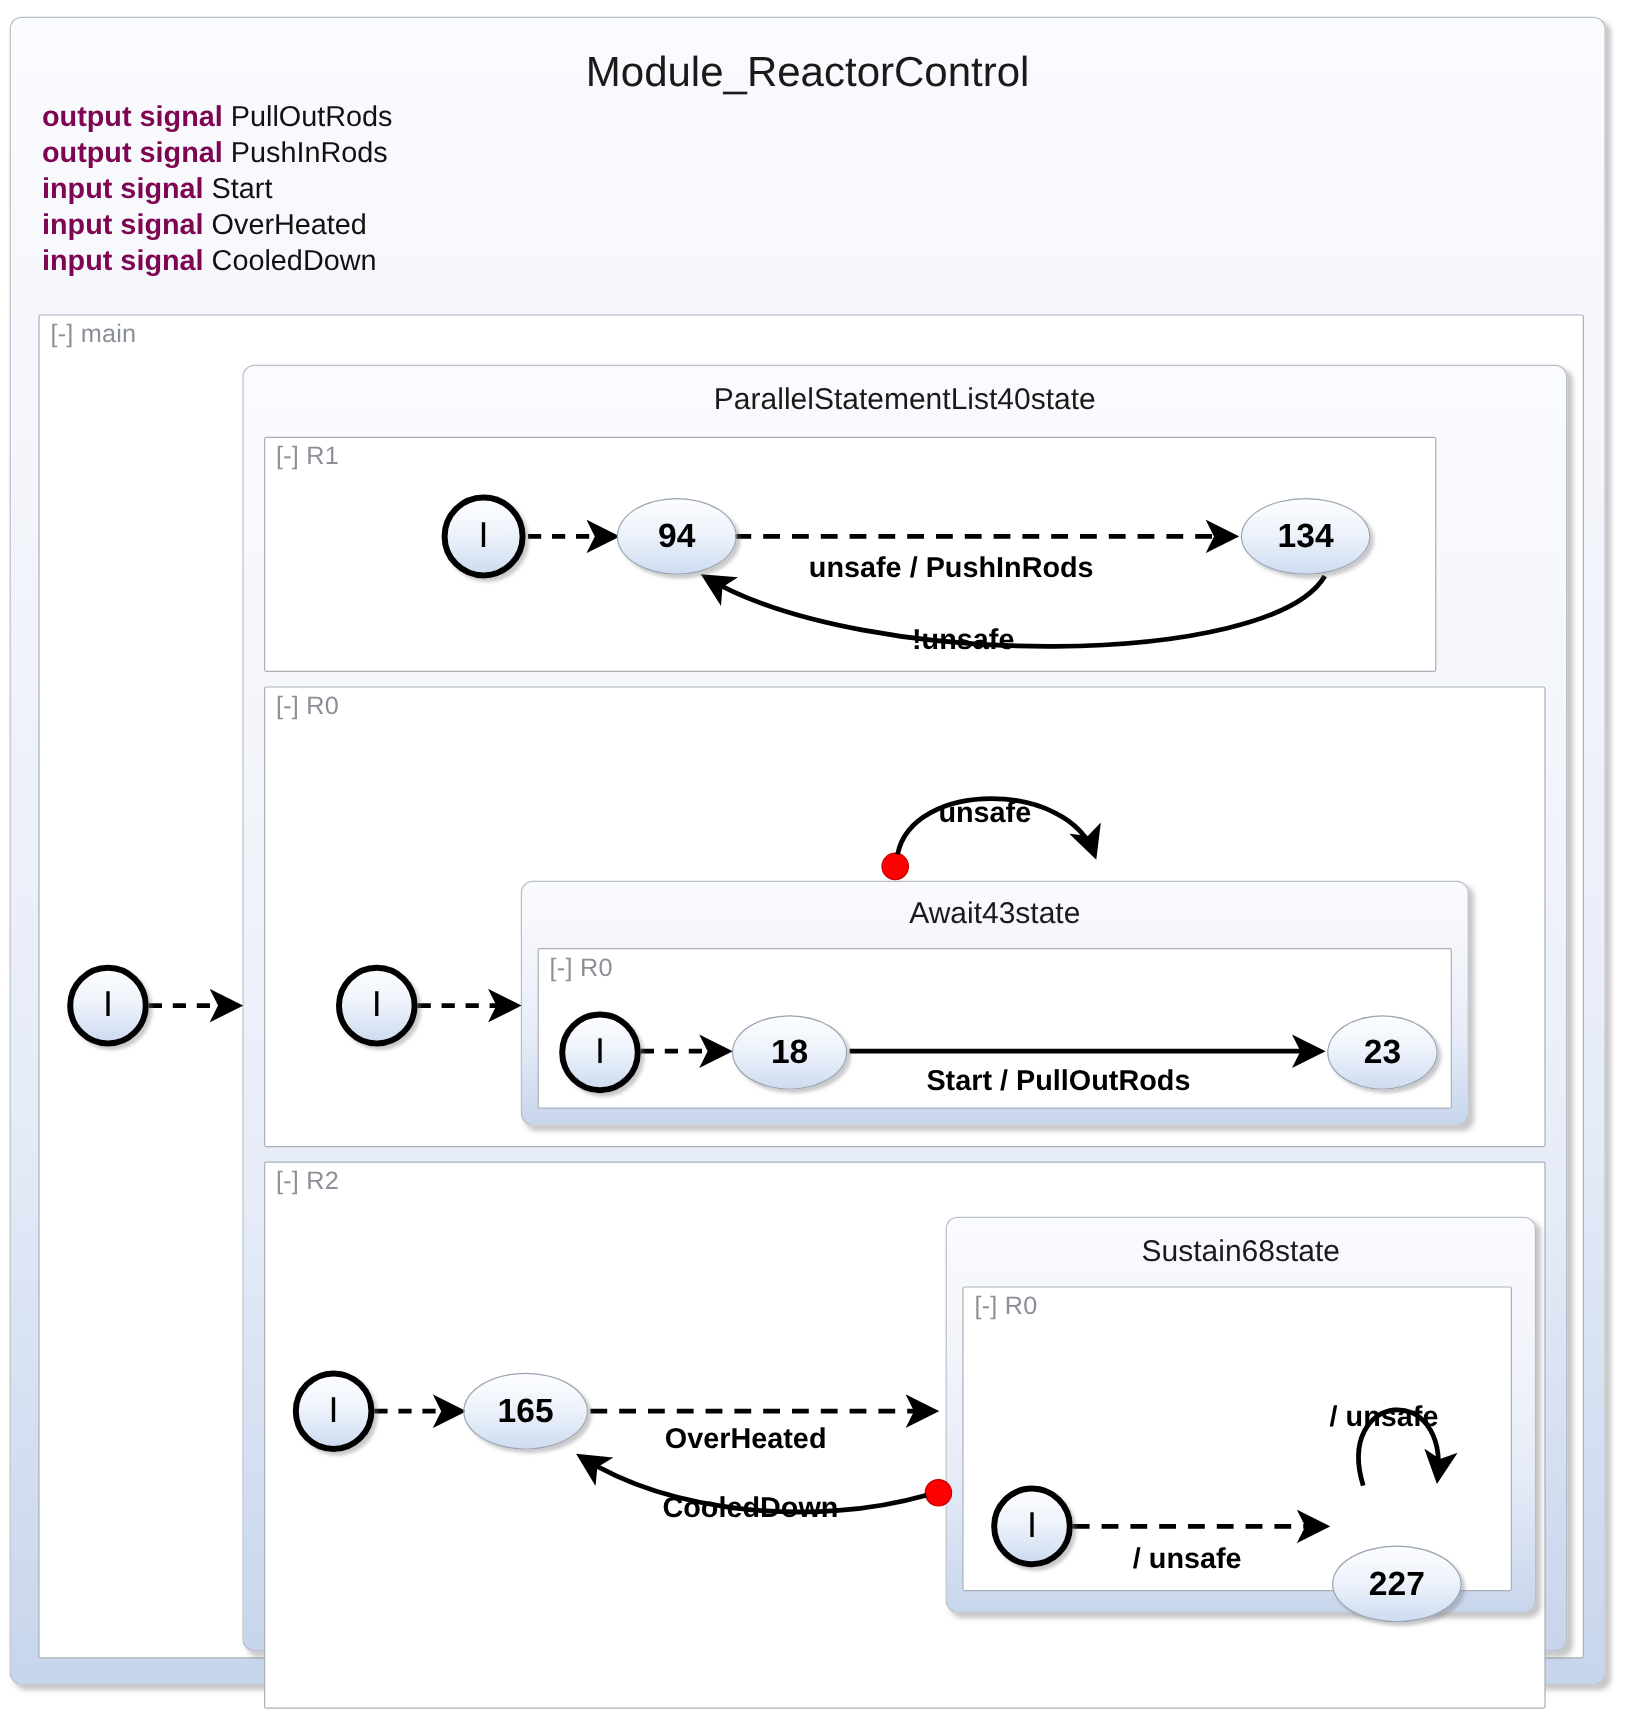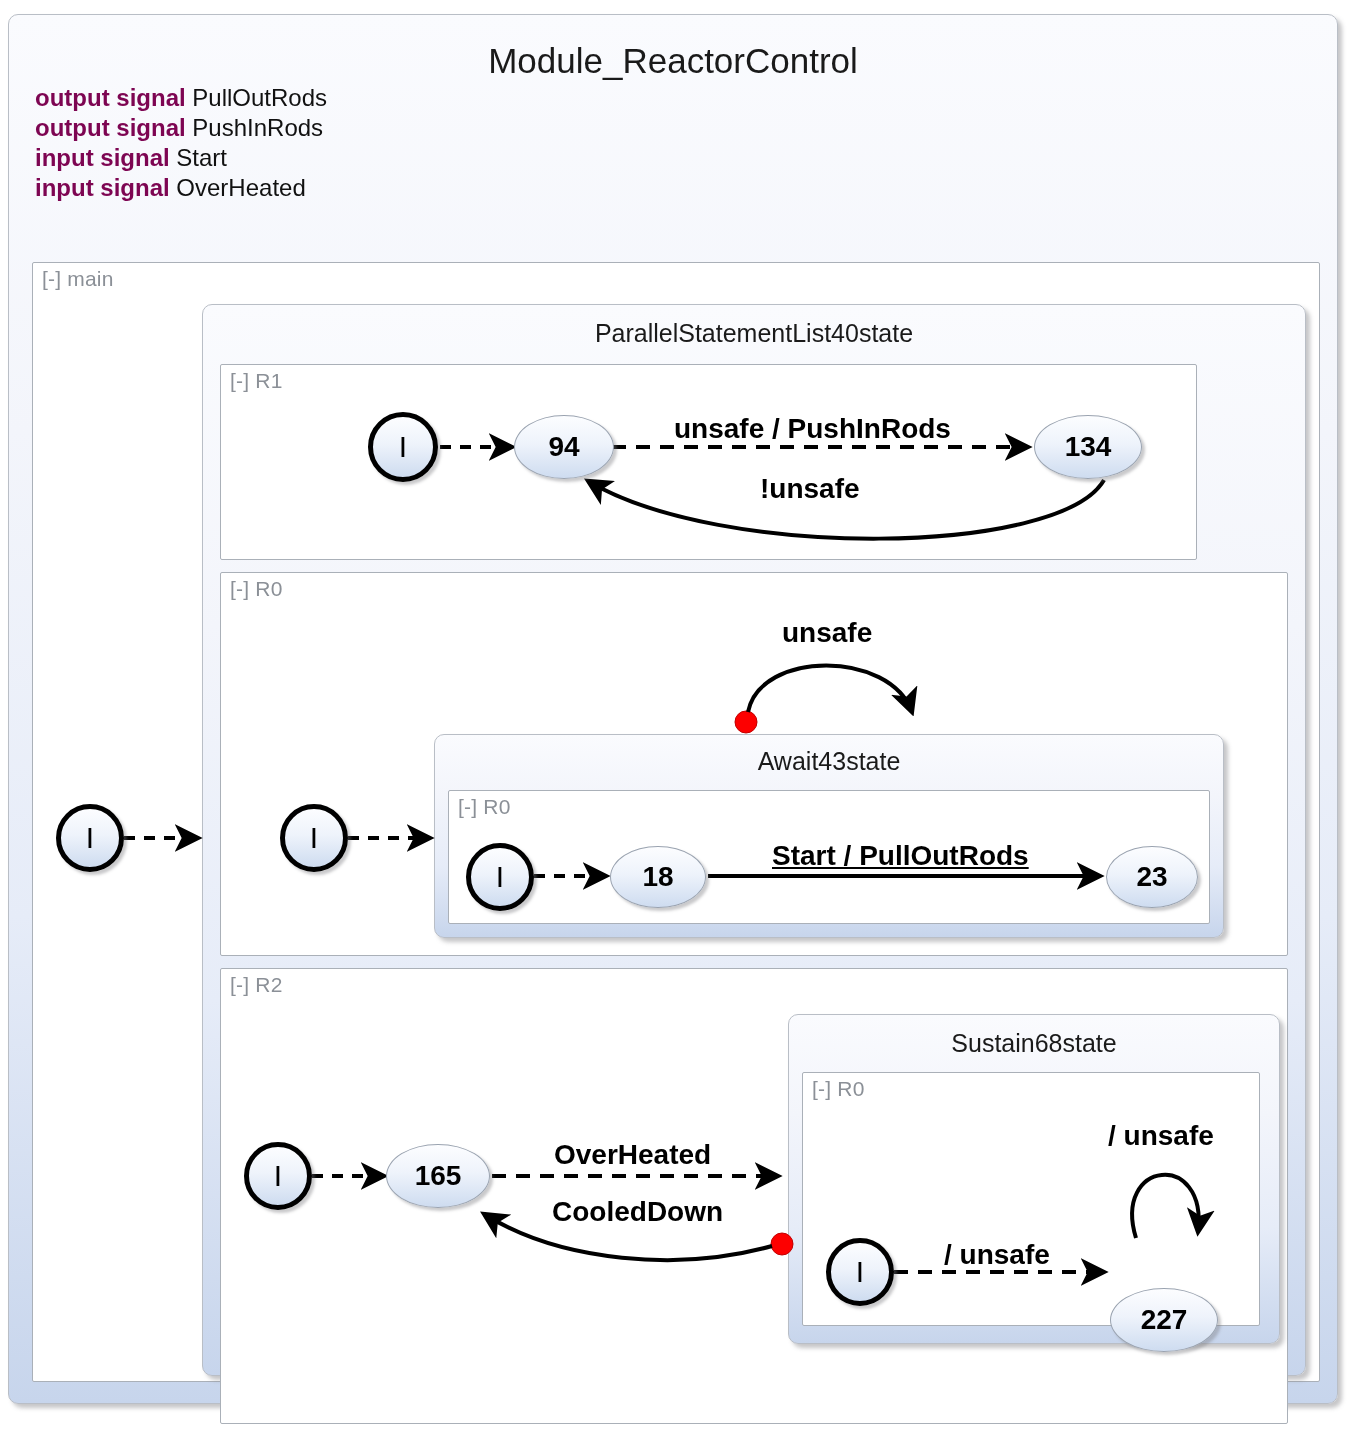--- a/index.html
+++ b/index.html
@@ -113,37 +113,39 @@
 
   
   #edges {
     position: absolute;
     left: 0; top: 0;
     width: 1363px; height: 1432px;
     pointer-events: none;
   }
   .edge-label {
     position: absolute;
-    font-size: 28px;
+    font-size: 24px;
     font-weight: bold;
     color: #000000;
     white-space: nowrap;
+    margin-top: 47px;
   }
   .reddot { fill: #fd0000; stroke: #c20000; stroke-width: 1; }
 </style>
 </head>
 <body>
 
 <div class="box" id="module-frame">
   <div class="box-title" id="module-title">Module_ReactorControl</div>
   <div id="declarations">
     <div><span class="kw">output signal</span> <span>PullOutRods</span></div>
     <div><span class="kw">output signal</span> <span>PushInRods</span></div>
     <div><span class="kw">input signal</span> <span>Start</span></div>
     <div><span class="kw">input signal</span> <span>OverHeated</span></div>
+    <div><span class="kw">input signal</span> <span>CooledDown</span></div>
   </div>
 </div>
 
 <div class="region" id="main-region">
   <div class="region-label">[-] main</div>
 </div>
 
 <div class="box" id="parallel-state">
   <div class="box-title" id="parallel-title">ParallelStatementList40state</div>
 </div>
@@ -246,17 +248,17 @@
 <div class="node initial" style="left:826px; top:1238px; width:68px; height:68px;">
     <span>I</span>
   </div>
 <div class="node" style="left:1110px; top:1288px; width:108px; height:64px;">
     <span>227</span>
   </div>
 
 <div class="edge-label" style="left:674px; top:413px;">unsafe / PushInRods</div>
 <div class="edge-label" style="left:760px; top:473px;">!unsafe</div>
 <div class="edge-label" style="left:782px; top:617px;">unsafe</div>
-<div class="edge-label" style="left:772px; top:840px;text-decoration:underline;">Start / PullOutRods</div>
+<div class="edge-label" style="left:772px; top:840px;">Start / PullOutRods</div>
 <div class="edge-label" style="left:554px; top:1139px;">OverHeated</div>
 <div class="edge-label" style="left:552px; top:1196px;">CooledDown</div>
 <div class="edge-label" style="left:944px; top:1239px;">/ unsafe</div>
 <div class="edge-label" style="left:1108px; top:1120px;">/ unsafe</div>
 
 </body></html>

